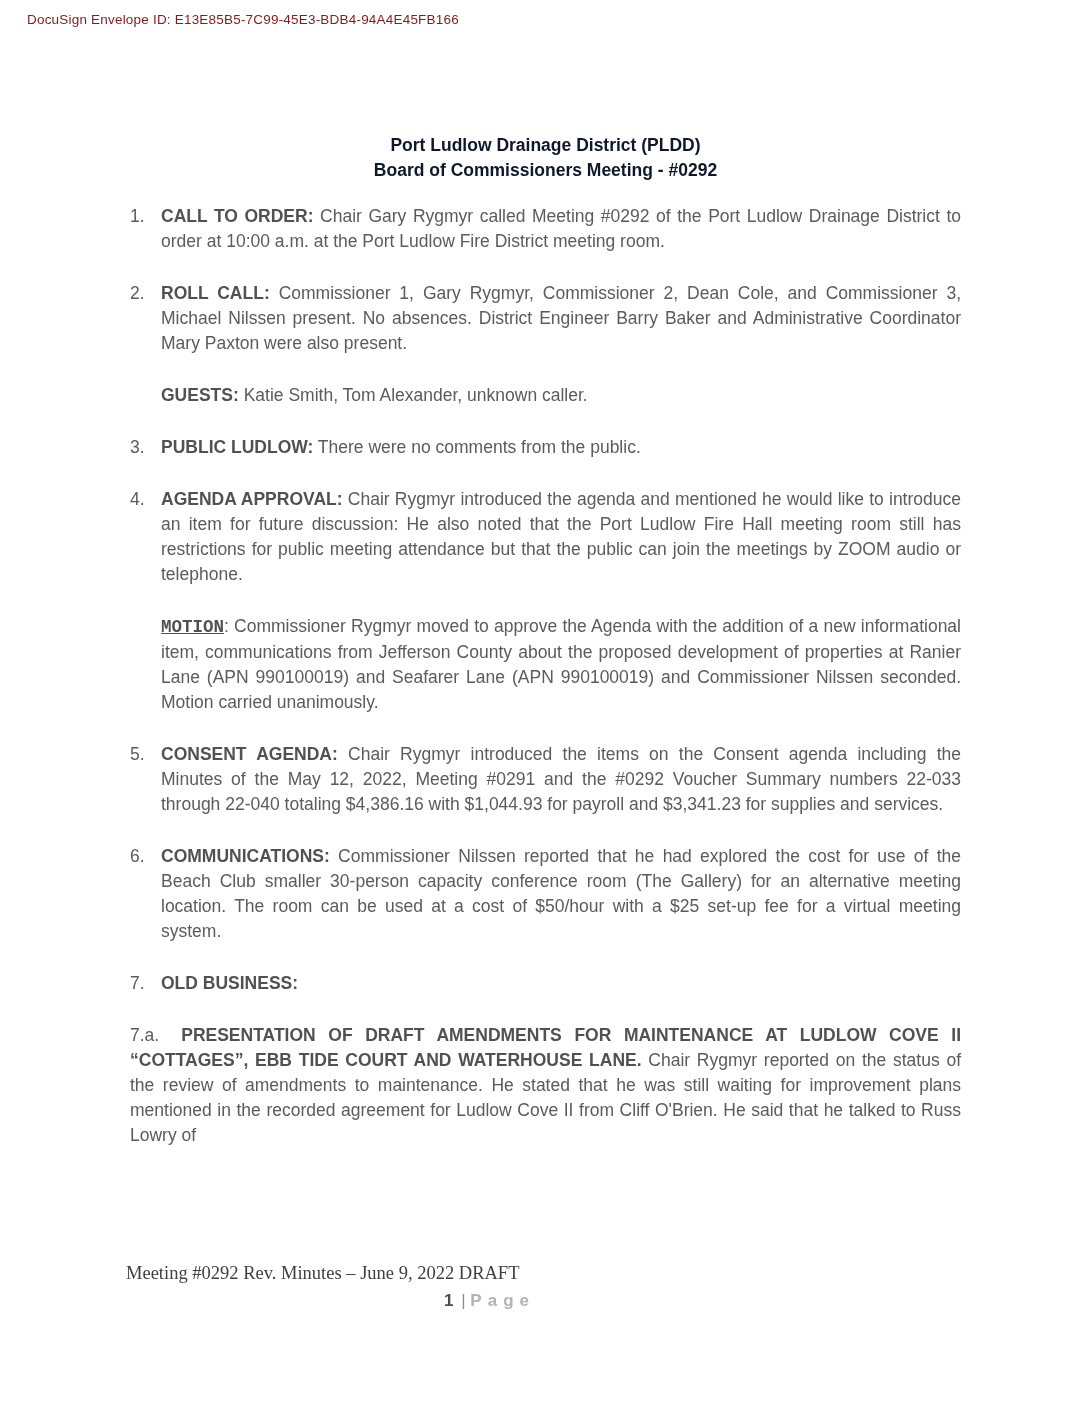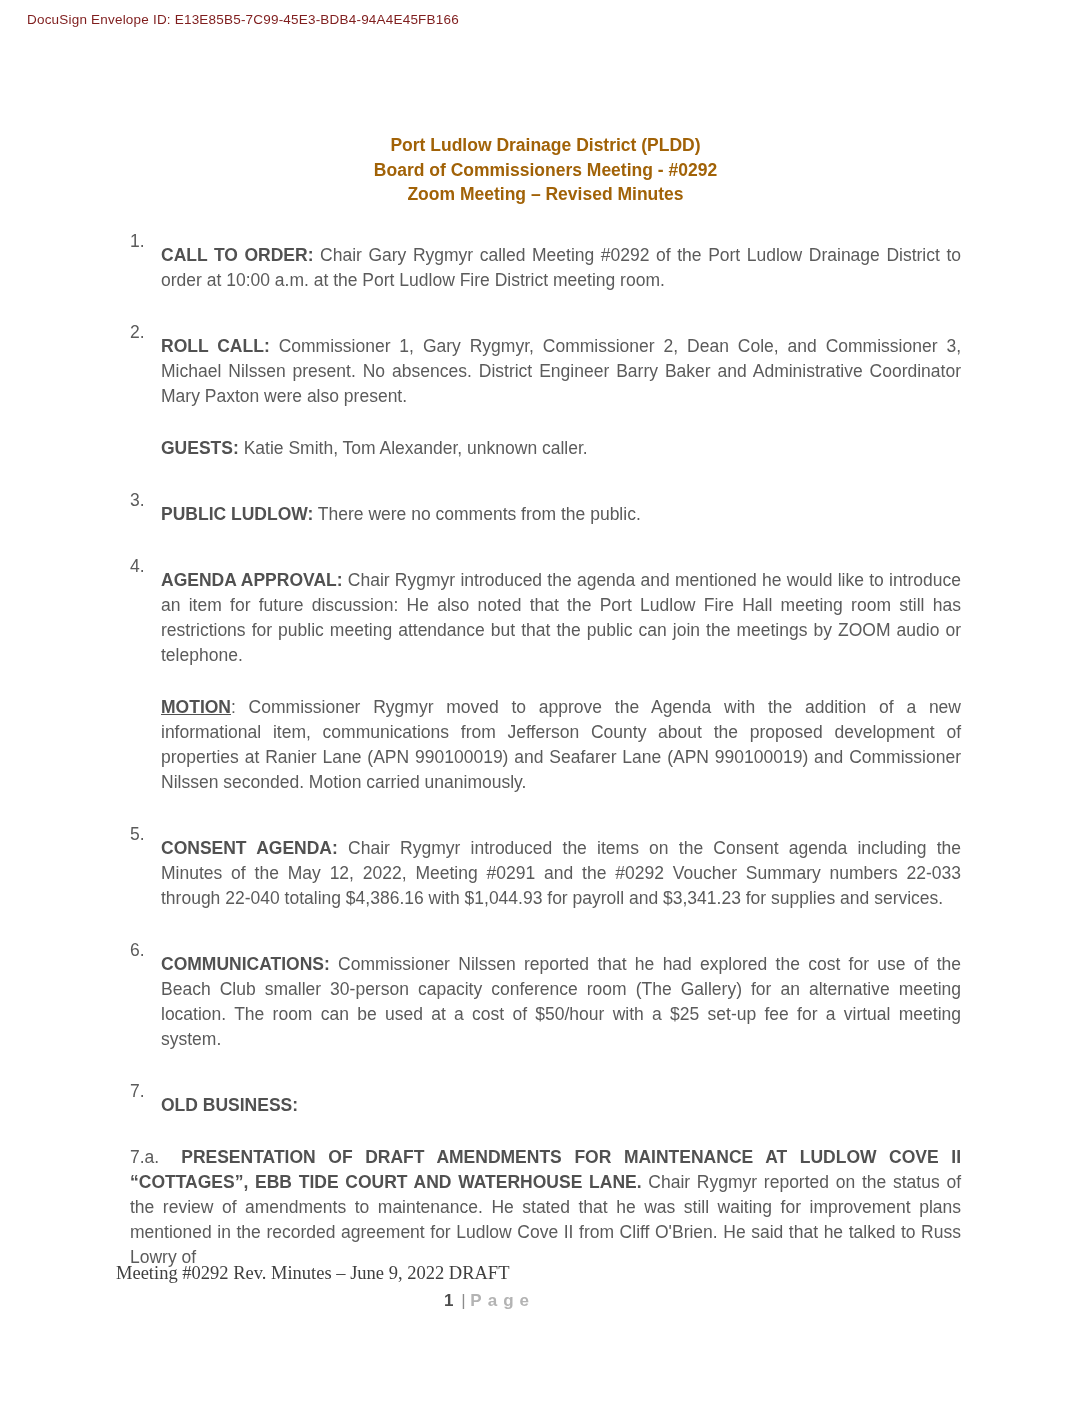--- a/index.html
+++ b/index.html
@@ -25,41 +25,41 @@
     left: 130px;
     top: 0;
     width: 831px;
   }
   .title-block {
     margin-top: 133px;
     text-align: center;
     font-weight: bold;
     font-size: 17.5px;
     line-height: 24.5px;
-    color: #a16207;
+    color: #0f172a;
   }
   .doc-body {
     margin-top: 22px;
     font-size: 17.5px;
     line-height: 25px;
   }
   .para {
     margin: 0 0 27px 0;
     text-align: justify;
   }
   .li { display: flex; }
   .num { width: 31px; flex: none; }
-  .ptext { flex: 1; text-align: justify; margin-top: 14px; }
+  .ptext { flex: 1; text-align: justify; }
   .indent { margin-left: 31px; }
   .b { font-weight: bold; color: #515151; }
-  .bu { font-weight: bold; text-decoration: underline; color: #515151; }
+  .bu { font-weight: bold; text-decoration: underline; color: #515151; font-family: Liberation Mono, monospace; }
   .num7a { margin-right: 22px; margin-top: 32px; }
   .footer-doc {
     position: absolute;
-    left: 116px;
+    left: 126px;
     top: 1263px;
     font-family: "Liberation Serif", serif;
     font-size: 18.5px;
     color: #3f3f3f;
   }
   .page-line {
     position: absolute;
     top: 1291px;
     left: 0;
     width: 979px;
@@ -73,21 +73,20 @@
 </head>
 <body>
 
 <div class="docusign">DocuSign Envelope ID: E13E85B5-7C99-45E3-BDB4-94A4E45FB166</div>
 
 <div class="content">
 
   <div class="title-block">
     <div>Port Ludlow Drainage District (PLDD)</div>
     <div>Board of Commissioners Meeting - #0292</div>
-    <div>Zoom Meeting – Revised Minutes</div>
   </div>
 
   <div class="doc-body">
 
     <div class="para li">
       <span class="num">1.</span>
       <span class="ptext"><span class="b">CALL TO ORDER:</span><span> Chair Gary Rygmyr called Meeting #0292 of the Port Ludlow Drainage District to order at 10:00 a.m. at the Port Ludlow Fire District meeting room.</span></span>
     </div>
 
     <div class="para li">

